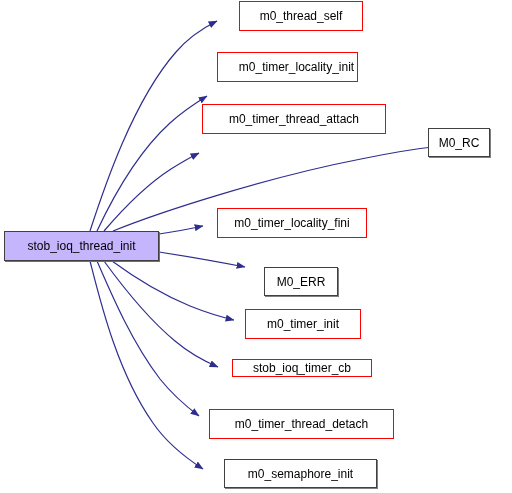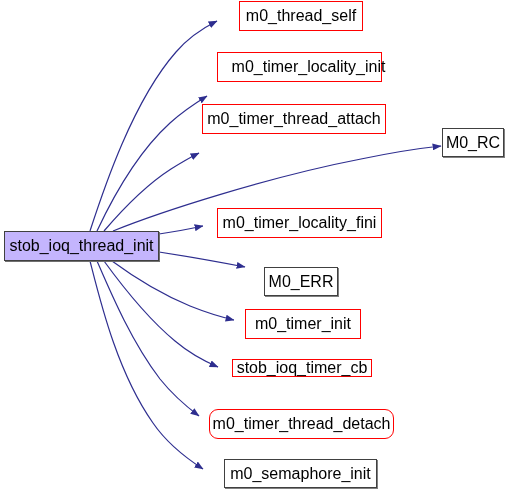--- a/index.html
+++ b/index.html
@@ -25,21 +25,21 @@
     pointer-events: none;
   }
   .node {
     position: absolute;
     box-sizing: border-box;
     display: flex;
     align-items: center;
     justify-content: center;
     background: #ffffff;
     border: 1px solid #ff0000;
-    font-size: 16px;
+    font-size: 12px;
     line-height: 1;
     color: #000000;
     white-space: nowrap;
     letter-spacing: 0px;
   }
   .node.plain {
     border: 1px solid #404040;
     box-shadow: 1px 1px 0 0 #808080;
   }
   .node.root {
@@ -77,42 +77,42 @@
       </g>
   </svg>
 
   <div id="nodes">
       <div class="node root" style="left: 4px; top: 231px; width: 155px; height: 30px;">
         <span class="node-label">stob_ioq_thread_init</span>
       </div>
       <div class="node" style="left: 239px; top: 1px; width: 124px; height: 30px; border-color: rgb(255, 0, 0);">
         <span class="node-label">m0_thread_self</span>
       </div>
-      <div class="node" style="left: 217px; top: 52px; width: 165px; height: 30px; border-color: rgb(255, 0, 0); padding-left: 18px;">
+      <div class="node" style="left: 217px; top: 52px; width: 141px; height: 30px; border-color: rgb(255, 0, 0); padding-left: 18px;">
         <span class="node-label">m0_timer_locality_init</span>
       </div>
       <div class="node" style="left: 202px; top: 104px; width: 184px; height: 30px; border-color: rgb(255, 0, 0);">
         <span class="node-label">m0_timer_thread_attach</span>
       </div>
-      <div class="node plain" style="left: 442px; top: 128px; width: 62px; height: 29px;">
+      <div class="node plain" style="left: 428px; top: 128px; width: 62px; height: 29px;">
         <span class="node-label">M0_RC</span>
       </div>
-      <div class="node" style="left: 217px; top: 208px; width: 165px; height: 30px; border-color: rgb(255, 0, 0);">
+      <div class="node" style="left: 217px; top: 208px; width: 150px; height: 30px; border-color: rgb(255, 0, 0);">
         <span class="node-label">m0_timer_locality_fini</span>
       </div>
       <div class="node plain" style="left: 264px; top: 255px; width: 74px; height: 29px; margin-top: 12px;">
         <span class="node-label">M0_ERR</span>
       </div>
       <div class="node" style="left: 245px; top: 309px; width: 116px; height: 30px; border-color: rgb(255, 0, 0);">
         <span class="node-label">m0_timer_init</span>
       </div>
       <div class="node" style="left: 232px; top: 359px; width: 140px; height: 18px; border-color: rgb(255, 0, 0);">
         <span class="node-label">stob_ioq_timer_cb</span>
       </div>
-      <div class="node" style="left: 209px; top: 409px; width: 185px; height: 30px; border-color: rgb(255, 0, 0); border-radius: 9px;">
+      <div class="node" style="left: 209px; top: 409px; width: 185px; height: 30px; border-color: rgb(255, 0, 0);">
         <span class="node-label">m0_timer_thread_detach</span>
       </div>
       <div class="node plain" style="left: 224px; top: 459px; width: 153px; height: 29px;">
         <span class="node-label">m0_semaphore_init</span>
       </div>
     </div>
 
 </div>
 
 </body></html>

